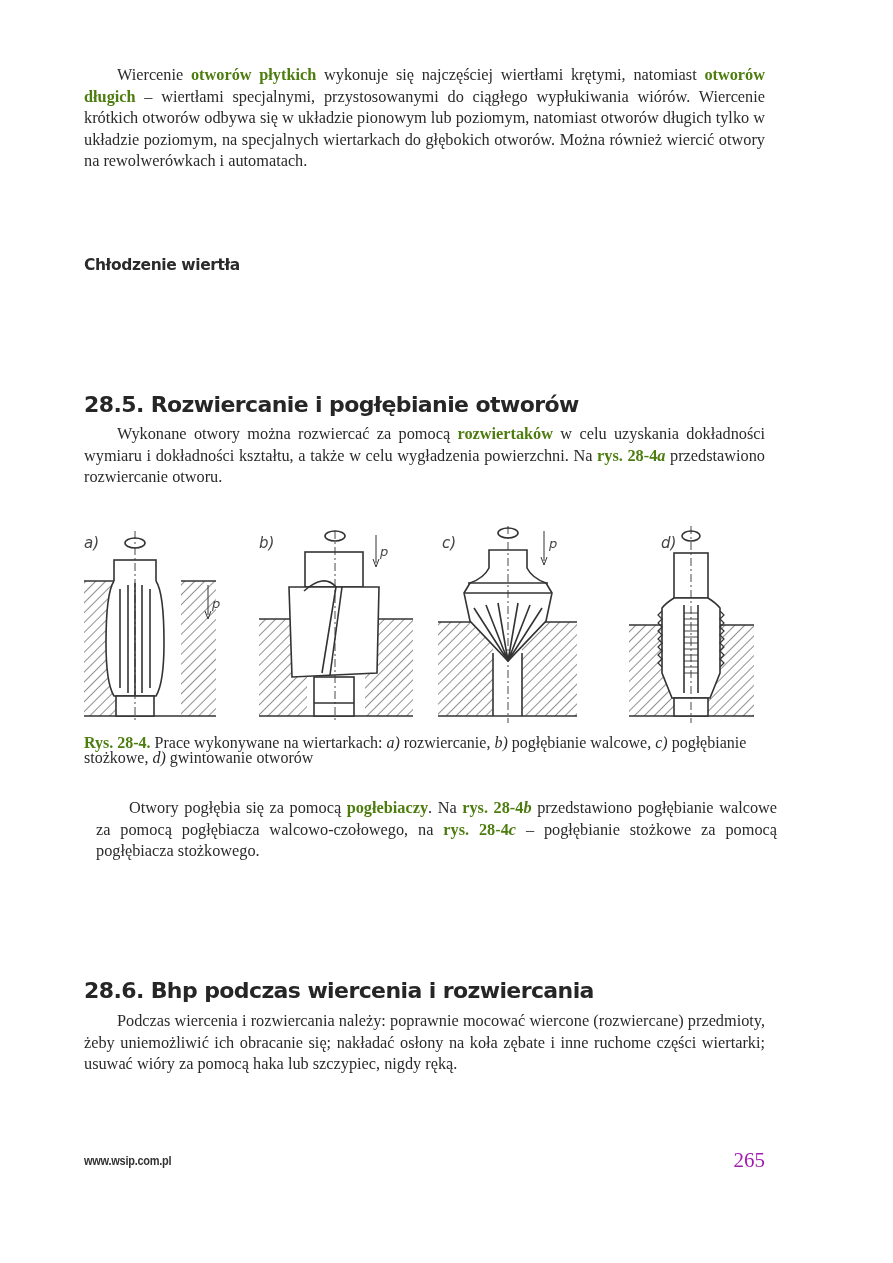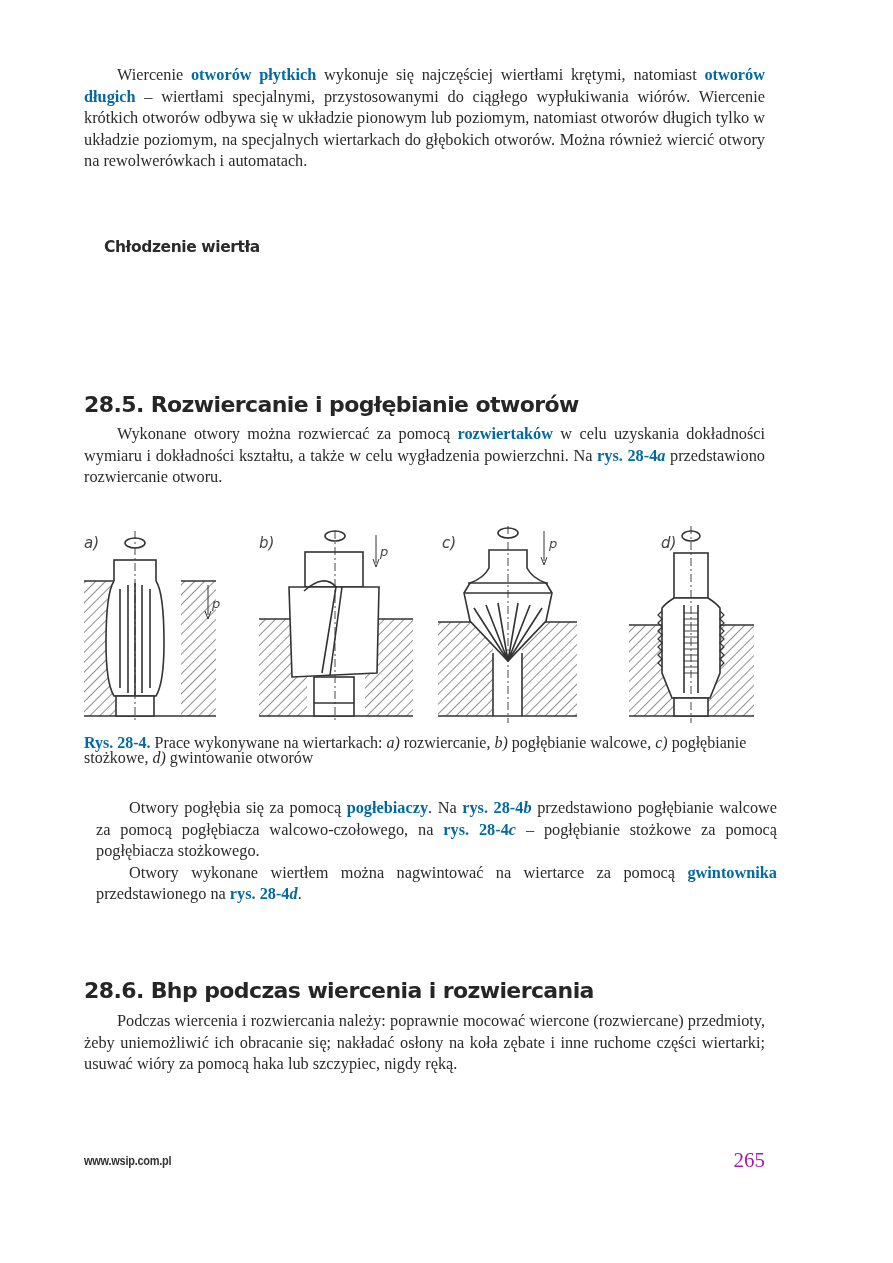--- a/index.html
+++ b/index.html
@@ -1,21 +1,21 @@
 <!DOCTYPE html>
 <html><head>
 <meta charset="utf-8">
 <style>
   html,body{margin:0;padding:0;background:#ffffff;}
   body{width:893px;height:1263px;position:relative;overflow:hidden;color:#2a2a2a;
        font-family:"Liberation Serif","DejaVu Serif",serif;}
   .page{position:absolute;left:84px;top:0;width:681px;}
   p{margin:0;font-size:16.3px;line-height:21.6px;text-align:justify;}
   p.indent{text-indent:33px;}
-  b{font-weight:bold;color:#0369a1;}
+  b{font-weight:bold;color:#4d7c0f;}
   .blk{position:absolute;left:0;width:681px;}
   h3.sub{margin:0;font-family:"DejaVu Sans","Liberation Sans",sans-serif;font-weight:bold;
          font-size:15.5px;letter-spacing:-0.4px;color:#2b2b2b;}
   h2.sec{margin:0;font-family:"DejaVu Sans","Liberation Sans",sans-serif;font-weight:bold;
          font-size:22px;letter-spacing:-0.6px;color:#262626;}
   .caption{font-size:16px;line-height:15px;color:#2a2a2a;text-align:left;}
   .caption b{font-weight:bold;}
   .footer-url{position:absolute;left:0;top:1154px;font-family:"Liberation Sans",sans-serif;
        font-weight:bold;font-size:12.5px;color:#333;letter-spacing:-0.3px;transform:scaleX(0.88);transform-origin:left;}
   .page-num{position:absolute;right:0;top:1148px;font-size:21px;color:#a21caf;}
@@ -24,21 +24,21 @@
 </style>
 </head>
 <body>
 
 <div class="page">
 
   <div class="blk" style="top:64px;">
     <p class="indent"><span>Wiercenie </span><b>otworów płytkich</b><span> wykonuje się najczęściej wiertłami krętymi, natomiast </span><b>otworów długich</b><span> – wiertłami specjalnymi, przystosowanymi do ciągłego wypłukiwania wiórów. Wiercenie krótkich otworów odbywa się w układzie pionowym lub poziomym, natomiast otworów długich tylko w układzie poziomym, na specjalnych wiertarkach do głębokich otworów. Można również wiercić otwory na rewolwerówkach i automatach.</span></p>
   </div>
 
-  <div class="blk" style="top:238px;margin-left:20px;">
+  <div class="blk" style="top:256px;">
     <h3 class="sub">Chłodzenie wiertła</h3>
   </div>
 
   <div class="blk" style="top:392px;">
     <h2 class="sec">28.5.  Rozwiercanie i pogłębianie otworów</h2>
     <p class="indent" style="margin-top:6px;font-family:Liberation Serif, serif;"><span>Wykonane otwory można rozwiercać za pomocą </span><b>rozwiertaków</b><span> w celu uzyskania dokładności wymiaru i dokładności kształtu, a także w celu wygładzenia powierzchni. Na </span><b><span>rys. 28-4</span><i>a</i></b><span> przedstawiono rozwiercanie otworu.</span></p>
   </div>
 
   <div class="fig">
     <svg viewBox="0 0 681 200" xmlns="http://www.w3.org/2000/svg">
@@ -129,21 +129,20 @@
       </g>
     </svg>
   </div>
 
   <div class="blk" style="top:735px;">
     <p class="caption"><b>Rys. 28-4.</b><span> Prace wykonywane na wiertarkach: </span><i>a)</i><span> rozwiercanie, </span><i>b)</i><span> pogłębianie walcowe, </span><i>c)</i><span> pogłębianie stożkowe, </span><i>d)</i><span> gwintowanie otworów</span></p>
   </div>
 
   <div class="blk" style="top:797px;margin-left:12px;">
     <p class="indent"><span>Otwory pogłębia się za pomocą </span><b>pogłebiaczy</b><span>. Na </span><b><span>rys. 28-4</span><i>b</i></b><span> przedstawiono pogłębianie walcowe za pomocą pogłębiacza walcowo-czołowego, na </span><b><span>rys. 28-4</span><i>c</i></b><span> – pogłębianie stożkowe za pomocą pogłębiacza stożkowego.</span></p>
-    <p class="indent"><span>Otwory wykonane wiertłem można nagwintować na wiertarce za pomocą </span><b>gwintownika</b><span> przedstawionego na </span><b><span>rys. 28-4</span><i>d</i></b><span>.</span></p>
   </div>
 
   <div class="blk" style="top:978px;">
     <h2 class="sec">28.6.  Bhp podczas wiercenia i rozwiercania</h2>
     <p class="indent" style="margin-top:7px;">Podczas wiercenia i rozwiercania należy: poprawnie mocować wiercone (rozwiercane) przedmioty, żeby uniemożliwić ich obracanie się; nakładać osłony na koła zębate i inne ruchome części wiertarki; usuwać wióry za pomocą haka lub szczypiec, nigdy ręką.</p>
   </div>
 
   <div class="footer-url">www.wsip.com.pl</div>
   <div class="page-num">265</div>
 </div>

